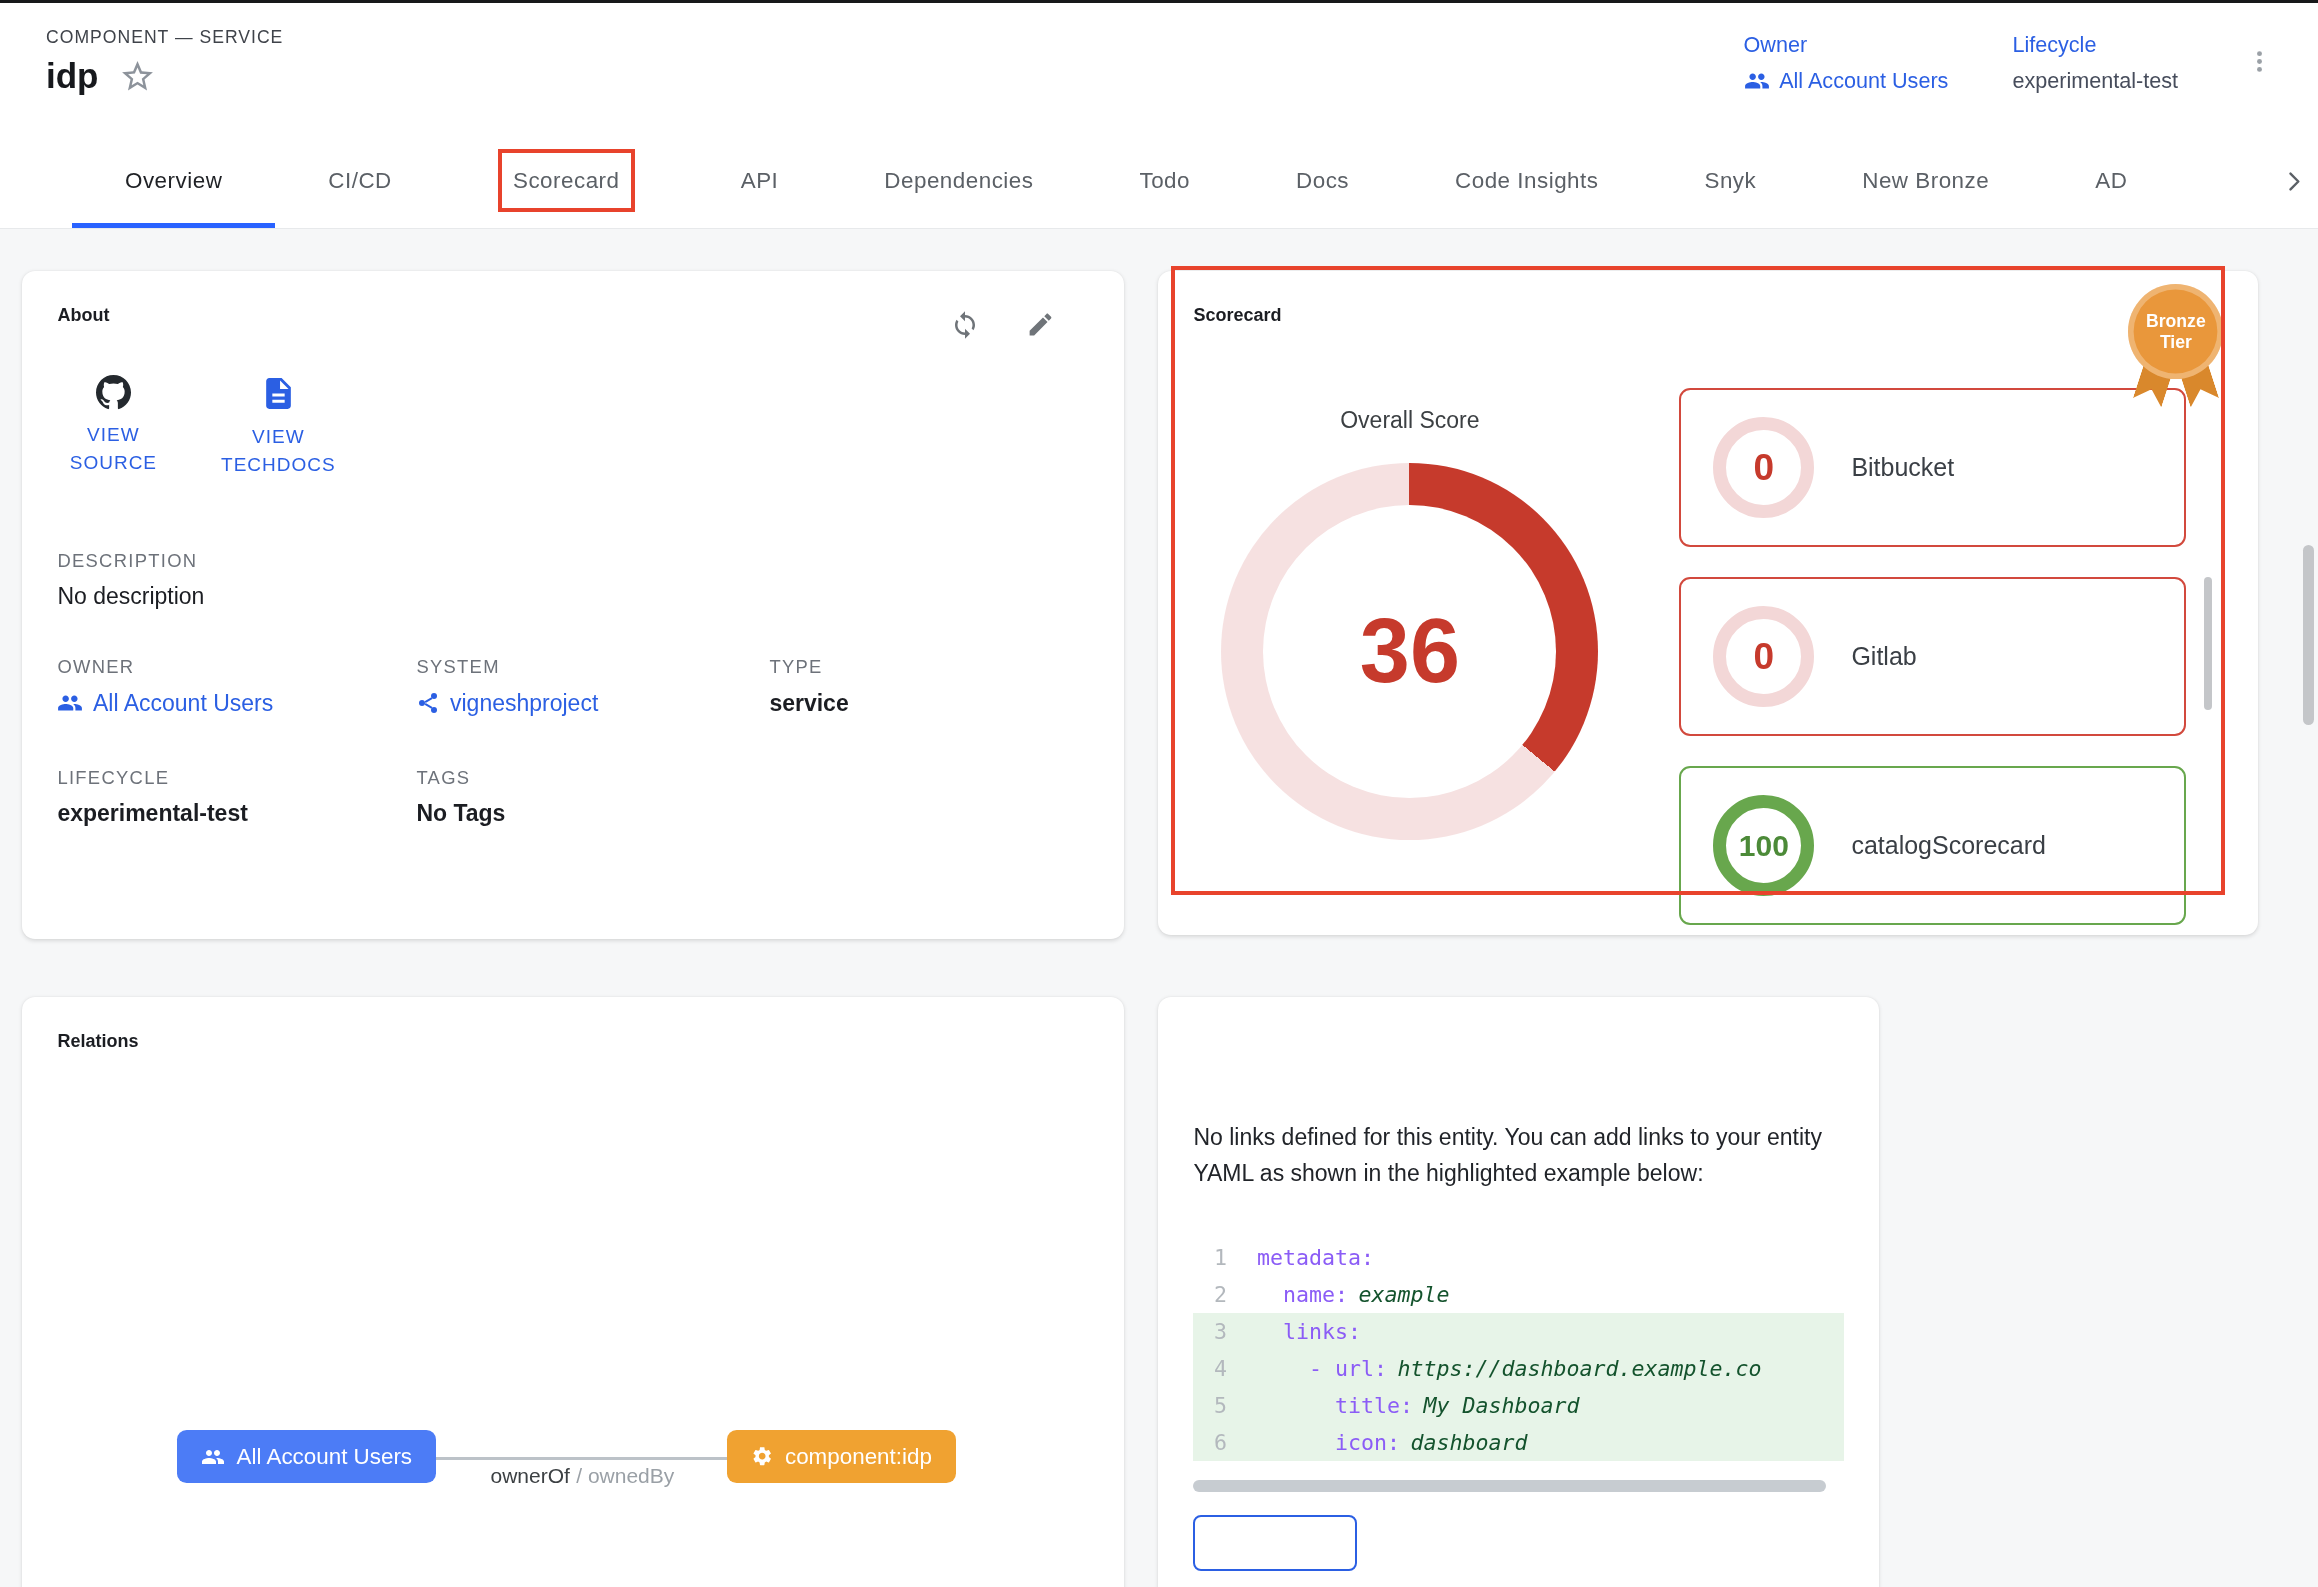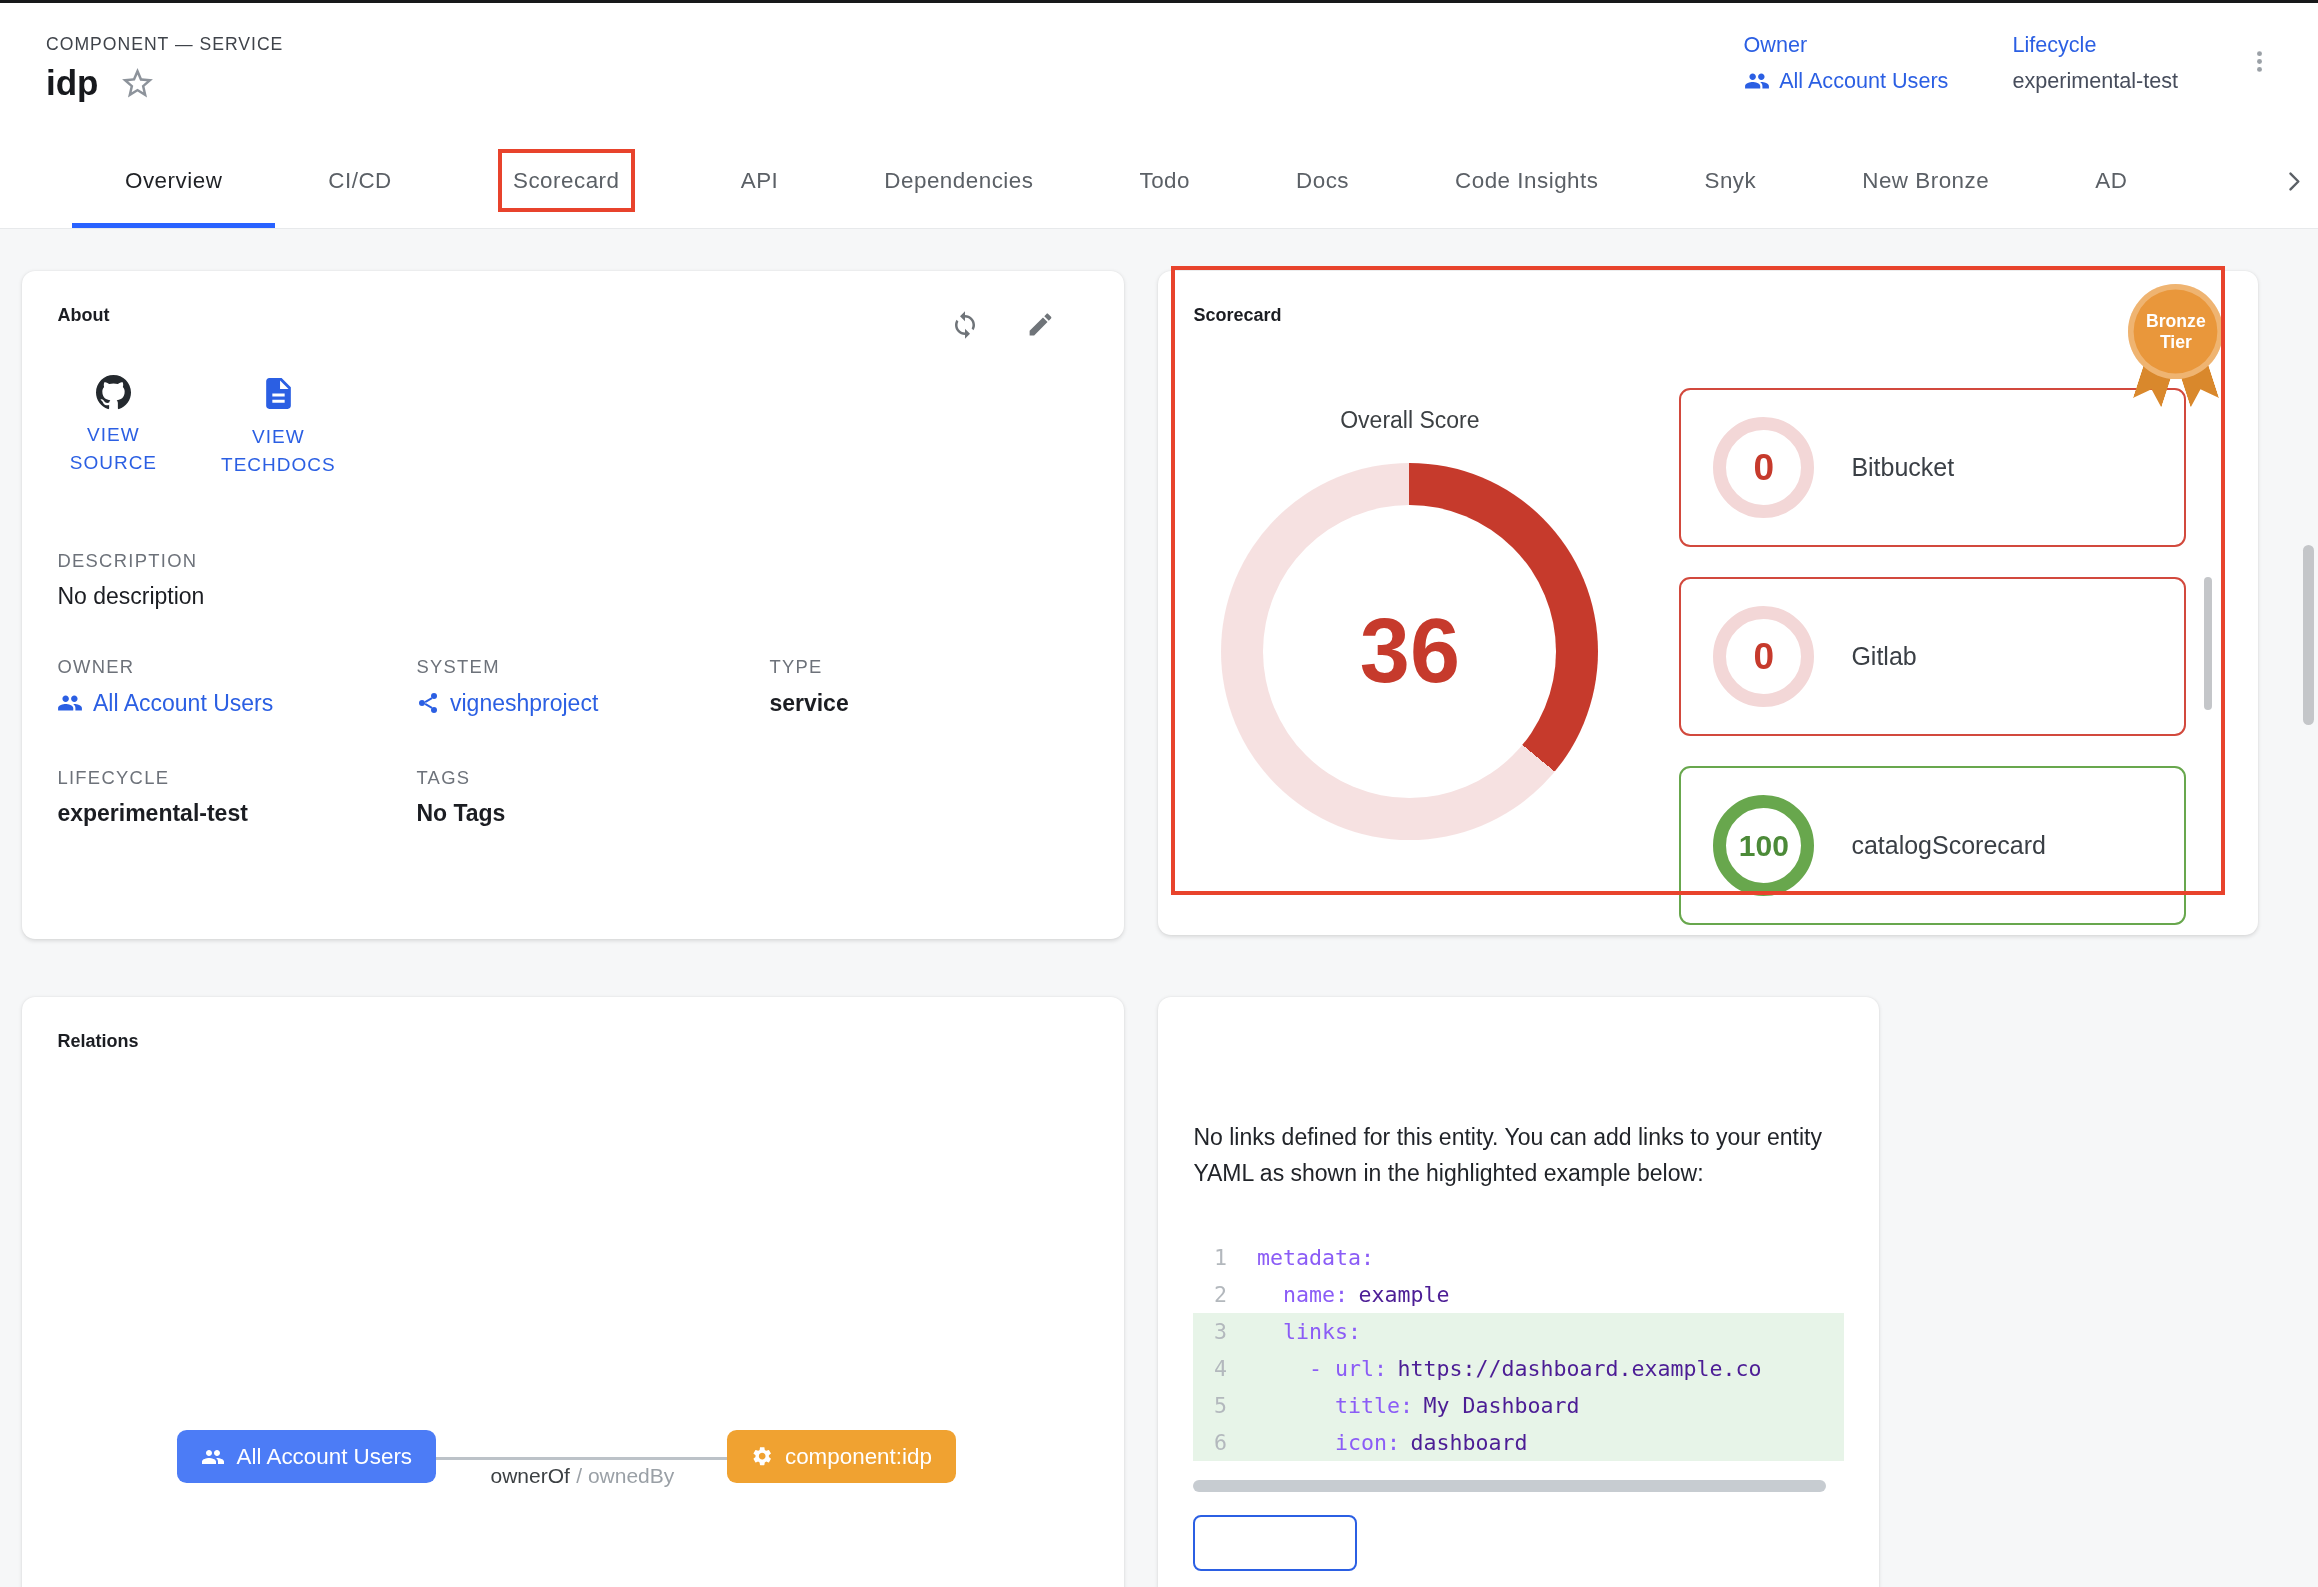--- a/index.html
+++ b/index.html
@@ -1,21 +1,21 @@
 <!DOCTYPE html>
 <html style="font-size:13px"><head>
 <meta charset="utf-8">
 <style>
   * { box-sizing: border-box; margin: 0; padding: 0; }
   html,body { width:2319px; height:1588px; overflow:hidden; }
   body { font-family:"Liberation Sans", sans-serif; background:#f6f7f8; color:#1b1d22; position:relative; }
   .topline { height:3.2px; background:#17181a; }
 
   
-  header { background:#fff; height:130px; padding:31px 0 0 46px; position:relative; }
+  header { background:#fff; height:130px; padding:24px 0 0 46px; position:relative; }
   .crumb { font-size:17.6px; color:#3f434a; letter-spacing:1px; }
   .title-row { margin-top:8px; display:flex; align-items:center; gap:21px; }
   .title-row h1 { font-size:35px; font-weight:700; color:#17191d; }
   .star { color:#8d939b; display:flex; cursor:pointer; }
   .header-meta { position:absolute; right:141px; top:29px; display:flex; gap:64px; }
   .meta-label { color:#2b5fe3; font-size:21.6px; font-weight:500; margin-bottom:9.6px; }
   .meta-value { font-size:21.6px; display:flex; align-items:center; gap:9.6px; }
   .meta-value.link { color:#2b5fe3; cursor:pointer; }
   .meta-value.dark { color:#474d5c; }
   .kebab { position:absolute; right:46px; top:45px; color:#9aa0a6; cursor:pointer; }
@@ -88,21 +88,21 @@
   .edge-label .sec { color:#9aa0a6; margin-left:6.4px; }
 
   
   .links-card { width:721px; height:641px; overflow:hidden; }
   .links-empty { margin-top:88px; font-size:23px; line-height:36px; color:#212429; width:655px; }
   .code-block { margin-top:48px; font-family:"DejaVu Sans Mono", monospace; font-size:21.6px; }
   .code-row { display:flex; height:37px; line-height:37px; padding-left:9.6px; overflow:hidden; }
   .code-row.hl { background:#e7f4e8; }
   .ln { width:24px; text-align:right; color:#b3b8bd; flex:none; }
   .ck { white-space:pre; color:#8b5cf6; margin-left:30px; }
-  .cv { white-space:pre; color:#4c1d95; margin-left:10.4px; }
+  .cv { white-space:pre; color:#14532d; margin-left:10.4px;font-style:italic; }
   .hscroll { margin-top:19px; width:633px; height:12px; border-radius:6.4px; background:#c7ccd1; cursor:grab; }
   .partial-btn { margin-top:22.4px; width:164px; height:56px; border:2.4px solid #2b5fe3; border-radius:8px; background:#fff; cursor:pointer; }
 
   .page-vscroll { position:absolute; right:4.8px; top:545px; width:11.2px; height:180px; border-radius:5.6px; background:#c4c6c9; cursor:grab; z-index:9; }
 
   svg { display:block; }
 </style>
 </head>
 <body>
 

